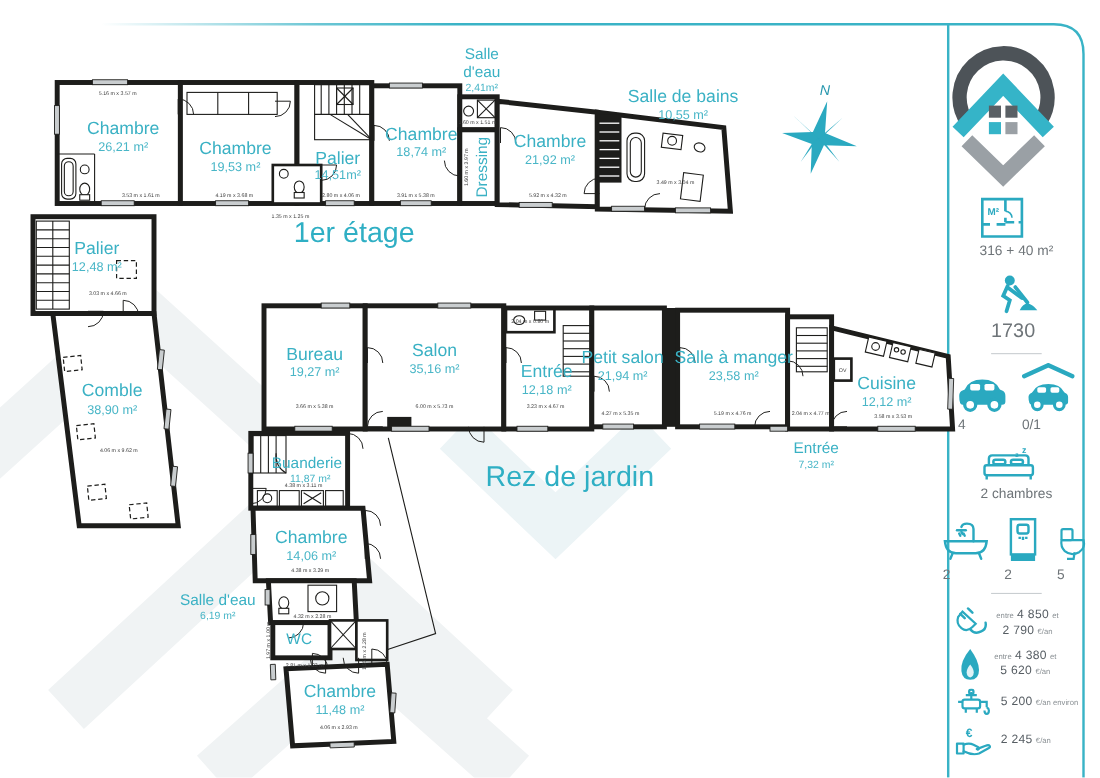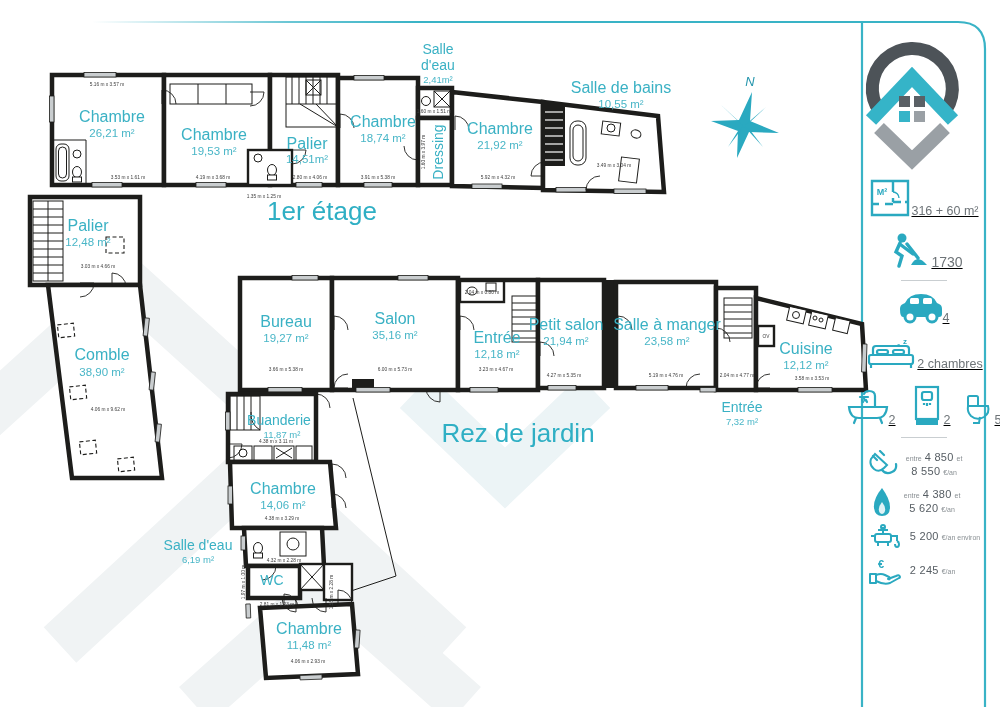--- a/index.html
+++ b/index.html
@@ -21,21 +21,21 @@
   .win{fill:#c9cdcf;stroke:#1d1d1b;stroke-width:0.8;}
   .stair{stroke:#1d1d1b;stroke-width:1;}
   .dash{fill:none;stroke:#1d1d1b;stroke-width:1.1;stroke-dasharray:4,2.5;}
   .wm{fill:none;stroke:#f0f3f4;stroke-width:48;}
   .wmb{fill:none;stroke:#ecf4f6;stroke-width:44;}
   .frame{fill:none;stroke-width:2.2;}
   
   #sidebar{position:absolute;left:864px;top:14px;width:120px;height:693px;
            display:flex;flex-direction:column;align-items:center;}
   .sb-val{color:#6e7478;font-size:12.5px;margin-top:3px;text-align:center;}
-  .sb-block{display:flex;flex-direction:row;align-items:flex-end;text-decoration:underline;}
+  .sb-block{display:flex;flex-direction:column;align-items:flex-start;}
   .sb-row{display:flex;gap:14px;align-items:flex-end;}
   .sb-row .sb-block{margin:0;}
   .divider{width:46px;border-top:1px solid #c9ced1;margin:10px 0 8px 0;}
   .icon-svg{display:block;}
   .costs{display:flex;flex-direction:column;gap:7px;margin-top:4px;align-items:flex-start;}
   .cost-row{display:flex;align-items:center;gap:8px;}
   .cost-text{color:#565d63;font-size:10.5px;line-height:12px;text-align:center;}
   .cost-text .small{font-size:7px;color:#8a9094;}
   .cost-text .num{font-size:11px;color:#565d63;letter-spacing:.3px;}
 </style>
@@ -461,49 +461,60 @@
 
   <div class="sb-block" style="margin-top:14px">
     <svg class="icon-svg" width="42" height="40" viewBox="0 0 42 40">
       <g fill="none" stroke="#2aa9c0" stroke-width="2.4">
         <path d="M3,3 H39 V37 H3 Z"></path>
         <path d="M24,3 V14 M24,20 V24 M24,24 H32 M39,24 H36 M3,26 H10 M16,26 H24"></path>
         <path d="M24,14 A6,6 0 0 1 30,20" stroke-width="1.4"></path>
       </g>
       <text x="13" y="17" text-anchor="middle" font-size="9" fill="#2aa9c0" font-weight="bold">M²</text>
     </svg>
-    <div class="sb-val">316 + 60 m²</div>
+    <div class="sb-val">316 + 40 m²</div>
   </div>
 
 
   <div class="sb-block" style="margin-top:14px">
     <svg class="icon-svg" width="46" height="38" viewBox="0 0 46 38">
       <circle cx="17" cy="6" r="4.5" fill="#2aa9c0"></circle>
       <g fill="none" stroke="#2aa9c0" stroke-width="3.4" stroke-linecap="round">
         <path d="M15,11 L11,20 L17,24 L14,34"></path>
         <path d="M16,13 L28,22"></path>
         <path d="M22,12 L33,26"></path>
       </g>
       <path d="M26,33 Q32,21 42,33 Z" fill="#2aa9c0"></path>
     </svg>
-    <div class="sb-val" style="font-size:14px">1730</div>
+    <div class="sb-val" style="font-size:18px">1730</div>
   </div>
 
   <div class="divider"></div>
 
   <div class="sb-row">
     <div class="sb-block">
       <svg class="icon-svg" width="44" height="36" viewBox="0 0 44 36">
         <path d="M6,14 Q10,5 22,5 Q34,5 38,14 L40,15 Q43,16 43,20 V25 Q43,28 40,28 H4 Q1,28 1,20 Q1,16 4,15 Z" fill="#2aa9c0"></path>
         <rect x="11" y="9" width="9" height="6" rx="1.5" fill="#fff"></rect>
         <rect x="24" y="9" width="9" height="6" rx="1.5" fill="#fff"></rect>
         <circle cx="11" cy="28" r="5" fill="#fff" stroke="#2aa9c0" stroke-width="3"></circle>
         <circle cx="33" cy="28" r="5" fill="#fff" stroke="#2aa9c0" stroke-width="3"></circle>
       </svg>
       <div class="sb-val">4</div>
+    </div>
+    <div class="sb-block">
+      <svg class="icon-svg" width="48" height="46" viewBox="0 0 48 46">
+        <path d="M2,12 L24,2 L46,12" fill="none" stroke="#2aa9c0" stroke-width="4" stroke-linecap="round"></path>
+        <path d="M10,26 Q13,19 24,19 Q35,19 38,26 L39,27 Q42,28 42,31 V35 Q42,38 39,38 H9 Q6,38 6,31 Q6,28 9,27 Z" fill="#2aa9c0"></path>
+        <rect x="14" y="22" width="8" height="5" rx="1.5" fill="#fff"></rect>
+        <rect x="26" y="22" width="8" height="5" rx="1.5" fill="#fff"></rect>
+        <circle cx="14" cy="38" r="4.4" fill="#fff" stroke="#2aa9c0" stroke-width="2.8"></circle>
+        <circle cx="34" cy="38" r="4.4" fill="#fff" stroke="#2aa9c0" stroke-width="2.8"></circle>
+      </svg>
+      <div class="sb-val">0/1</div>
     </div>
   </div>
 
   <div class="sb-block" style="margin-top:12px">
     <svg class="icon-svg" width="52" height="34" viewBox="0 0 52 34">
       <g fill="none" stroke="#2aa9c0" stroke-width="2.2" stroke-linejoin="round">
         <path d="M8,18 V12 Q8,9 11,9 H41 Q44,9 44,12 V18"></path>
         <rect x="4" y="18" width="44" height="9" rx="2"></rect>
         <path d="M6,27 V31 M46,27 V31"></path>
         <rect x="12" y="13" width="11" height="4" rx="2"></rect>
@@ -559,21 +570,21 @@
         <g fill="none" stroke="#2aa9c0" stroke-width="2.2" stroke-linecap="round">
           <path d="M5,6 L9,10 M12,1 L16,5"></path>
           <path d="M3,9 Q1,15 6,19 Q11,23 16,18 L19,15 L7,4 Z" stroke-width="2"></path>
           <path d="M14,20 Q18,25 24,22 Q29,20 28,14"></path>
         </g>
       </svg>
       <div class="cost-text">
         <span class="small">entre</span>
         <span class="num">4 850</span>
         <span class="small">et</span><br>
-        <span class="num">8 550</span>
+        <span class="num">2 790</span>
         <span class="small">€/an</span>
       </div>
     </div>
     <div class="cost-row">
       <svg class="icon-svg" width="28" height="30" viewBox="0 0 28 30">
         <path d="M14,1 Q5,12 6,21 Q7,29 14,29 Q22,29 22,20 Q22,12 14,1 Z" fill="#2aa9c0"></path>
         <path d="M14,29 Q10,28 10,23 Q10,19 14,14 Q18,19 18,23 Q18,28 14,29 Z" fill="#fff" opacity="0.85" transform="translate(0,-1) scale(0.8) translate(3.5,6)"></path>
       </svg>
       <div class="cost-text">
         <span class="small">entre</span>

